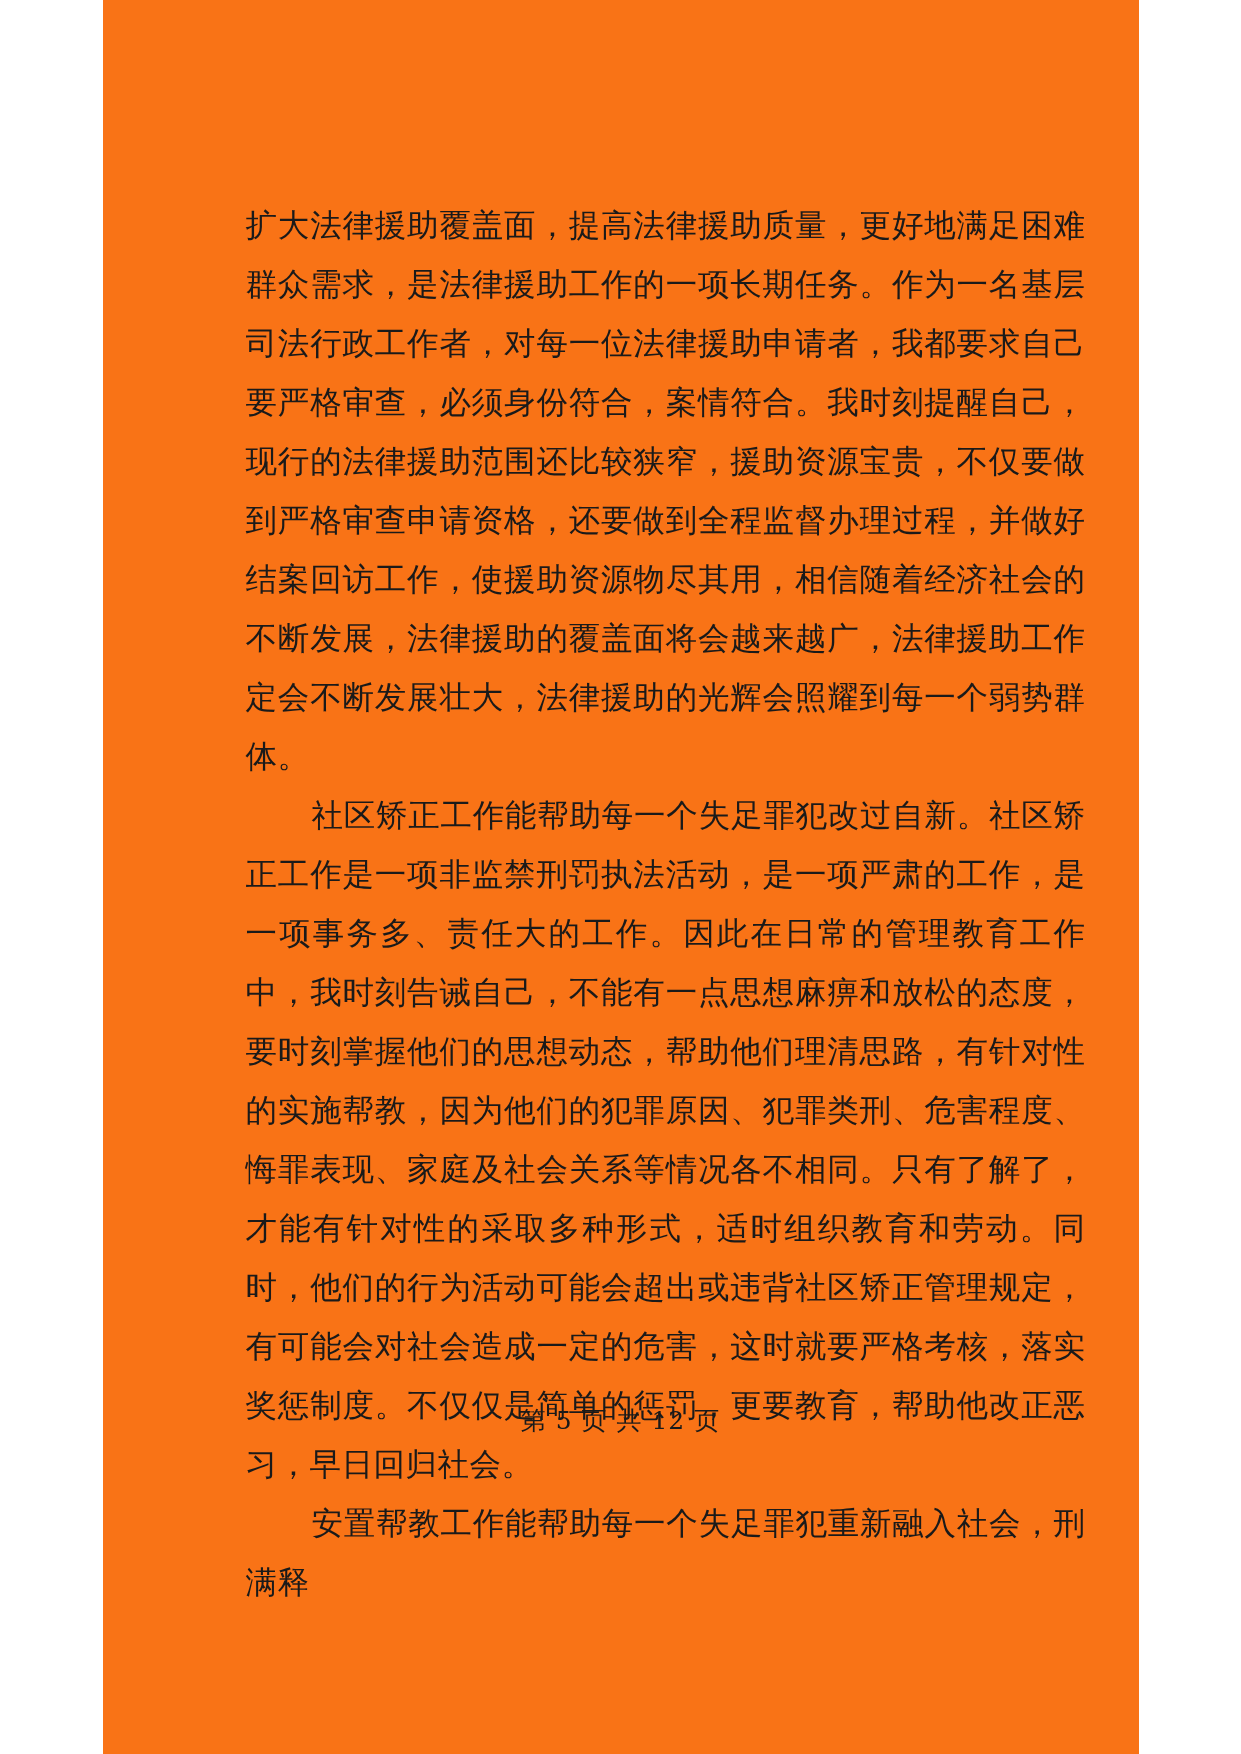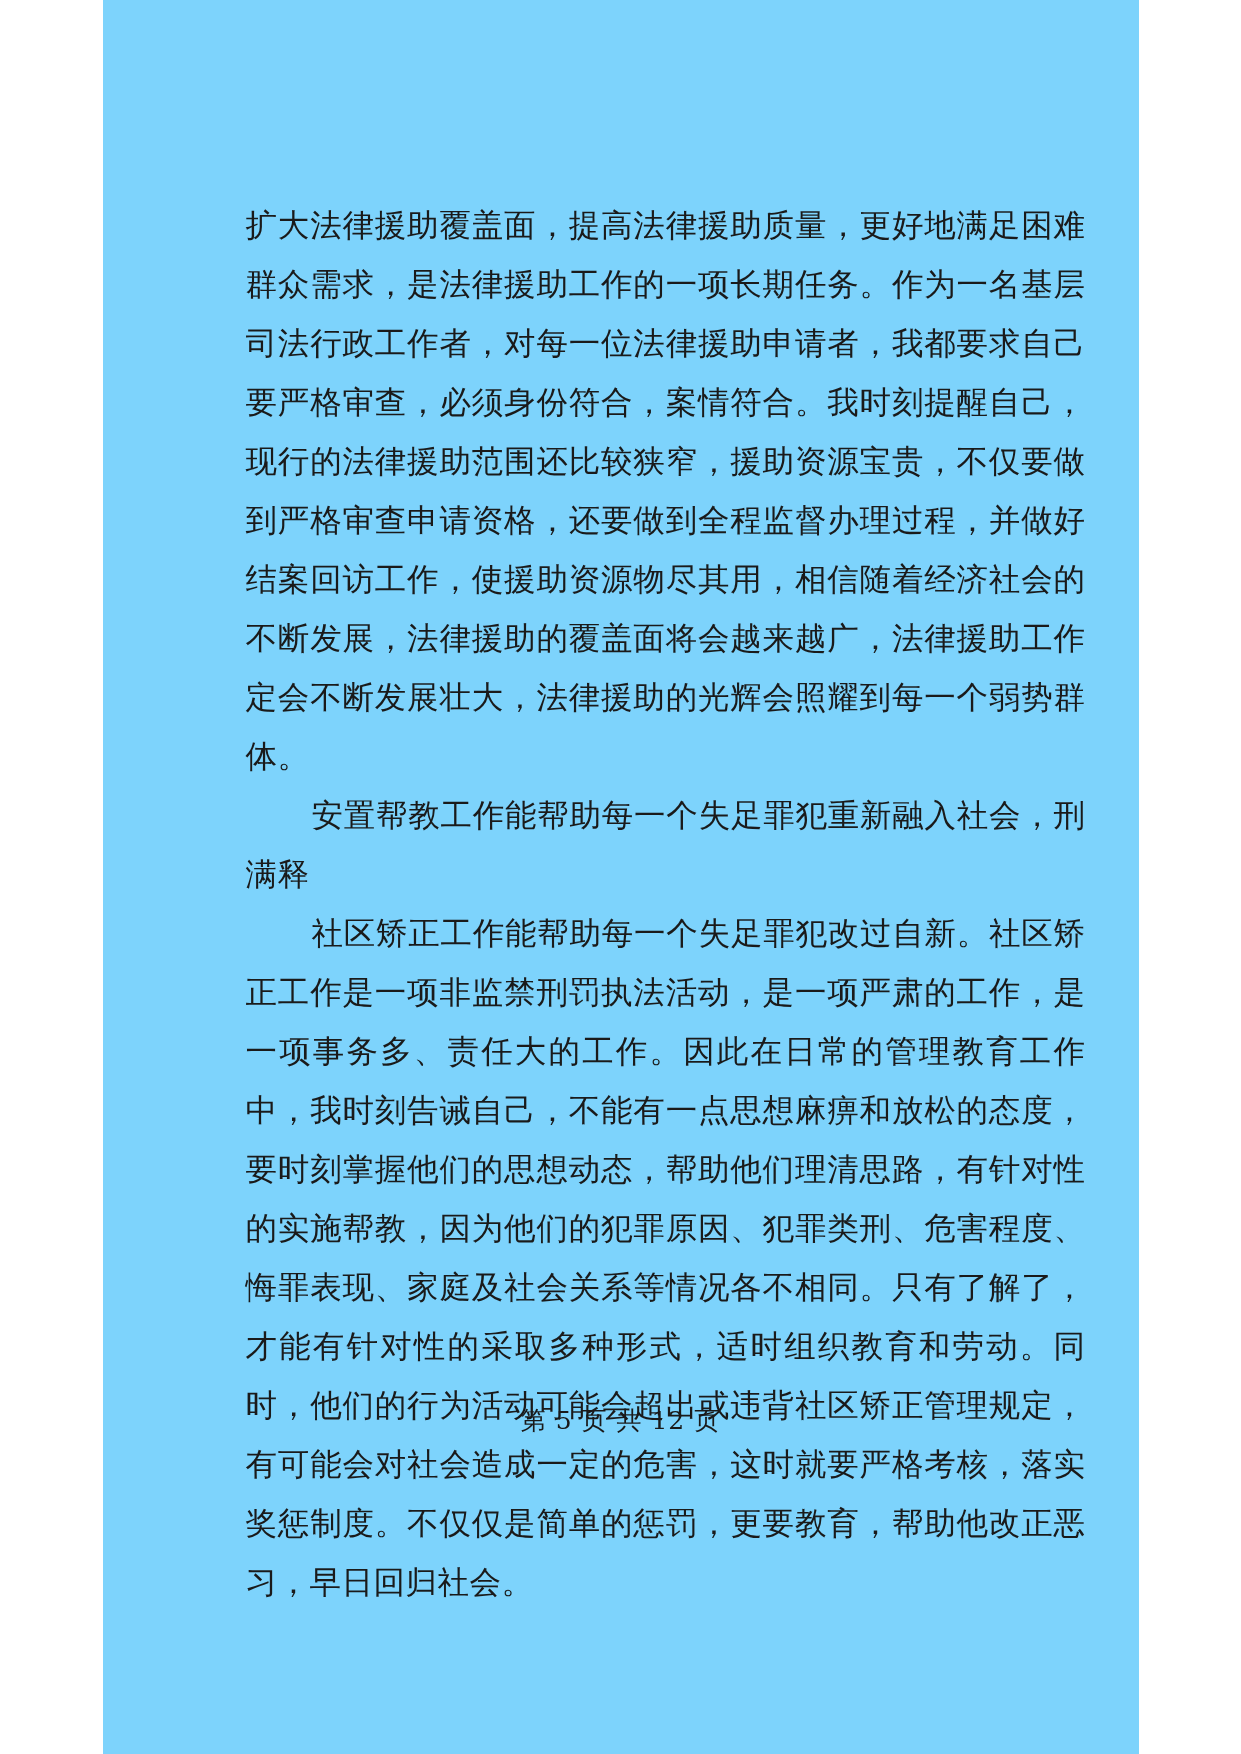--- a/index.html
+++ b/index.html
@@ -4,21 +4,21 @@
 <style>
   html, body {
     margin: 0;
     padding: 0;
     background: #ffffff;
   }
   .page {
     position: relative;
     width: 1036px;
     height: 1754px;
-    background: #7dd3fc;
+    background: #f97316;
     margin: 0 auto;
     box-sizing: border-box;
     overflow: hidden;
   }
   .content {
     position: absolute;
     left: 143px;
     top: 196px;
     width: 840px;
   }
@@ -47,19 +47,19 @@
     letter-spacing: 1px;
   }
 </style>
 </head>
 <body>
 
 <div class="page">
 
   <div class="content">
     <p class="para">扩大法律援助覆盖面，提高法律援助质量，更好地满足困难群众需求，是法律援助工作的一项长期任务。作为一名基层司法行政工作者，对每一位法律援助申请者，我都要求自己要严格审查，必须身份符合，案情符合。我时刻提醒自己，现行的法律援助范围还比较狭窄，援助资源宝贵，不仅要做到严格审查申请资格，还要做到全程监督办理过程，并做好结案回访工作，使援助资源物尽其用，相信随着经济社会的不断发展，法律援助的覆盖面将会越来越广，法律援助工作定会不断发展壮大，法律援助的光辉会照耀到每一个弱势群体。</p>
+    <p class="para indent">社区矫正工作能帮助每一个失足罪犯改过自新。社区矫正工作是一项非监禁刑罚执法活动，是一项严肃的工作，是一项事务多、责任大的工作。因此在日常的管理教育工作中，我时刻告诫自己，不能有一点思想麻痹和放松的态度，要时刻掌握他们的思想动态，帮助他们理清思路，有针对性的实施帮教，因为他们的犯罪原因、犯罪类刑、危害程度、悔罪表现、家庭及社会关系等情况各不相同。只有了解了，才能有针对性的采取多种形式，适时组织教育和劳动。同时，他们的行为活动可能会超出或违背社区矫正管理规定，有可能会对社会造成一定的危害，这时就要严格考核，落实奖惩制度。不仅仅是简单的惩罚，更要教育，帮助他改正恶习，早日回归社会。</p>
     <p class="para indent">安置帮教工作能帮助每一个失足罪犯重新融入社会，刑满释</p>
-    <p class="para indent">社区矫正工作能帮助每一个失足罪犯改过自新。社区矫正工作是一项非监禁刑罚执法活动，是一项严肃的工作，是一项事务多、责任大的工作。因此在日常的管理教育工作中，我时刻告诫自己，不能有一点思想麻痹和放松的态度，要时刻掌握他们的思想动态，帮助他们理清思路，有针对性的实施帮教，因为他们的犯罪原因、犯罪类刑、危害程度、悔罪表现、家庭及社会关系等情况各不相同。只有了解了，才能有针对性的采取多种形式，适时组织教育和劳动。同时，他们的行为活动可能会超出或违背社区矫正管理规定，有可能会对社会造成一定的危害，这时就要严格考核，落实奖惩制度。不仅仅是简单的惩罚，更要教育，帮助他改正恶习，早日回归社会。</p>
   </div>
 
   <div class="footer">第 5 页  共 12 页</div>
 
 </div>
 
 </body></html>

